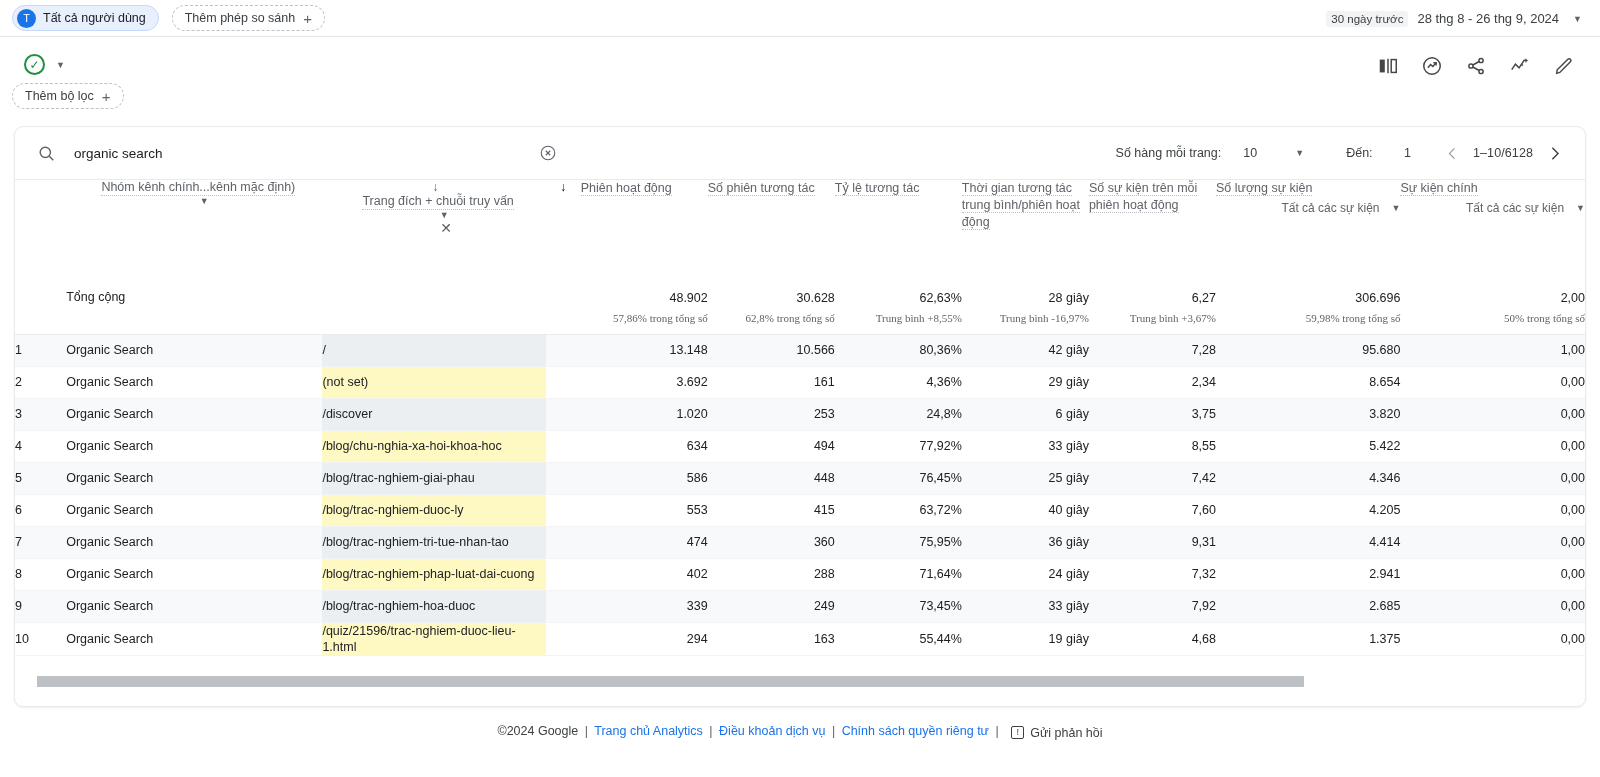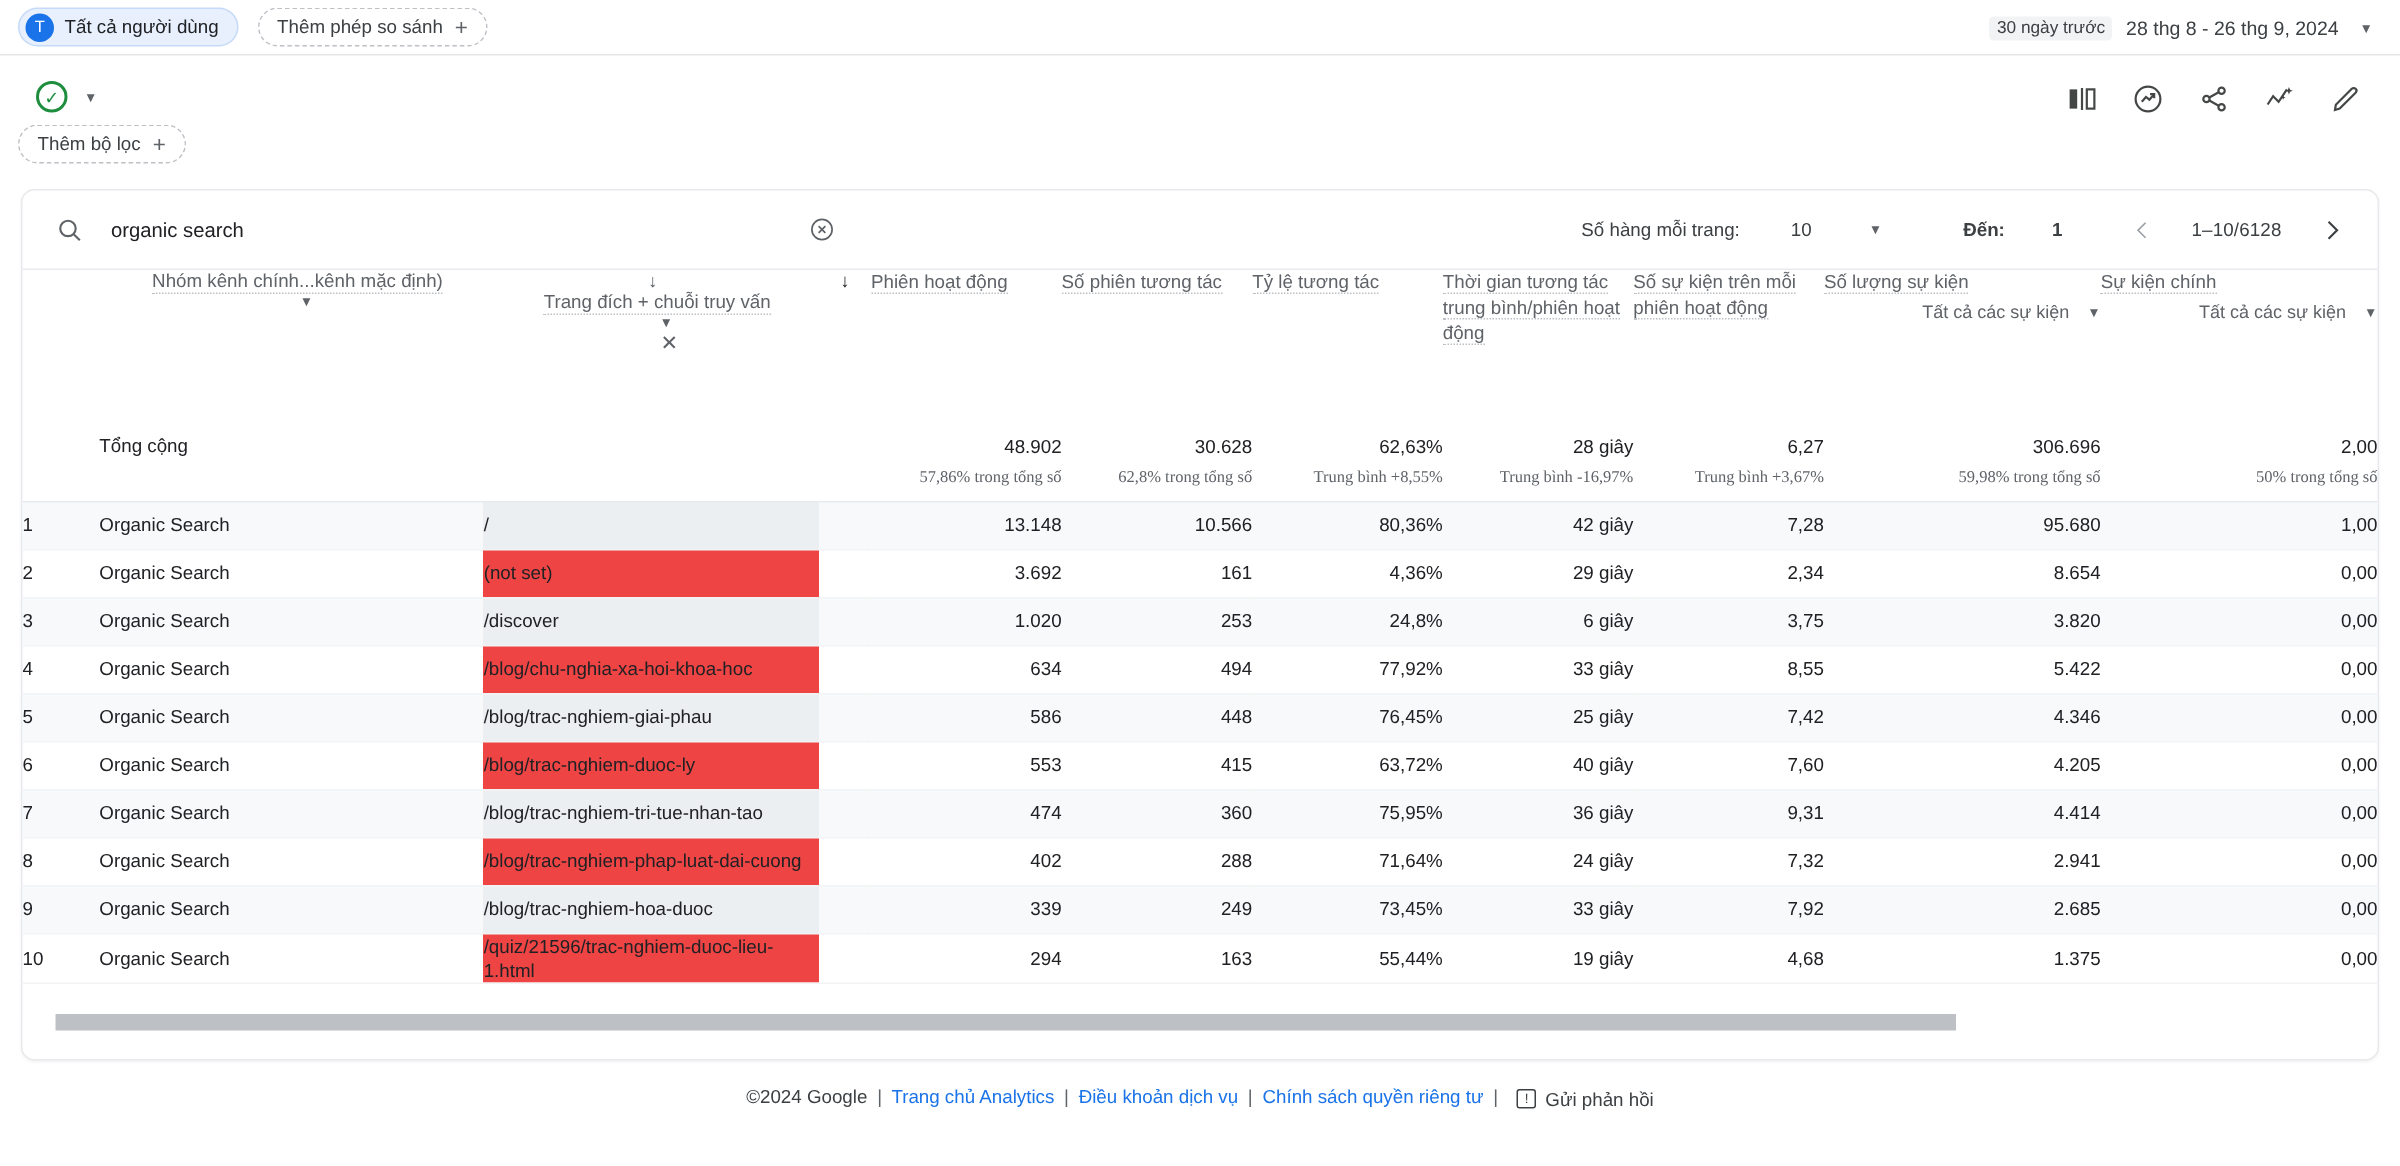--- a/index.html
+++ b/index.html
@@ -172,31 +172,31 @@
     padding: 0;
   }
   .clear-ic { color: #5f6368; display:flex; margin-left: 8px; }
 
   .pager {
     margin-left: auto;
     display: flex;
     align-items: center;
     font-size: 12.5px;
     color: #3c4043;
-    gap: 12px;
+    gap: 0;
   }
   .pager .lbl { color: #3c4043; }
   .pg-select {
     display: inline-flex;
     align-items: center;
     margin-left: 22px;
   }
   .pg-select .val { min-width: 22px; }
   .pg-select .caret { color: #5f6368; font-size: 9px; margin-left: 30px; }
-  .pg-to { margin-left: 42px; font-weight: bold; }
+  .pg-to { margin-left: 42px; }
   .pg-to .val { margin-left: 28px; }
   .pg-arrow {
     color: #3c4043;
     display: inline-flex;
     align-items: center;
     justify-content: center;
     width: 30px; height: 30px;
   }
   .pg-arrow.left { margin-left: 26px; color:#9aa0a6; }
   .pg-range { margin: 0 6px; letter-spacing: .1px; }
@@ -285,21 +285,21 @@
   }
 
   
   tr.drow td {
     border-bottom: 1px solid #f1f3f4;
     height: 32px;
     vertical-align: middle;
     padding-top: 0;
   }
   tr.drow.alt td { background: #f8f9fa; }
-  tr.drow td.cell-dim2 { background: #ef4444; }
+  tr.drow td.cell-dim2 { background: #fef9c3; }
   tr.drow.alt td.cell-dim2 { background: #eceff1; }
   .c-idx { text-align: left; padding-left: 14px; color: #3c4043; font-size: 12.5px; }
   .c-dim { padding-left: 32px; color: #202124; font-size: 12.5px; }
   .c-dim2 { padding-left: 14px; color: #202124; font-size: 12.5px; line-height: 16px; }
   .c-num { text-align: right; padding-right: 15px; color: #202124; font-size: 12.5px; }
 
   
   .hscroll {
     position: absolute;
     left: 22px; right: 22px;

